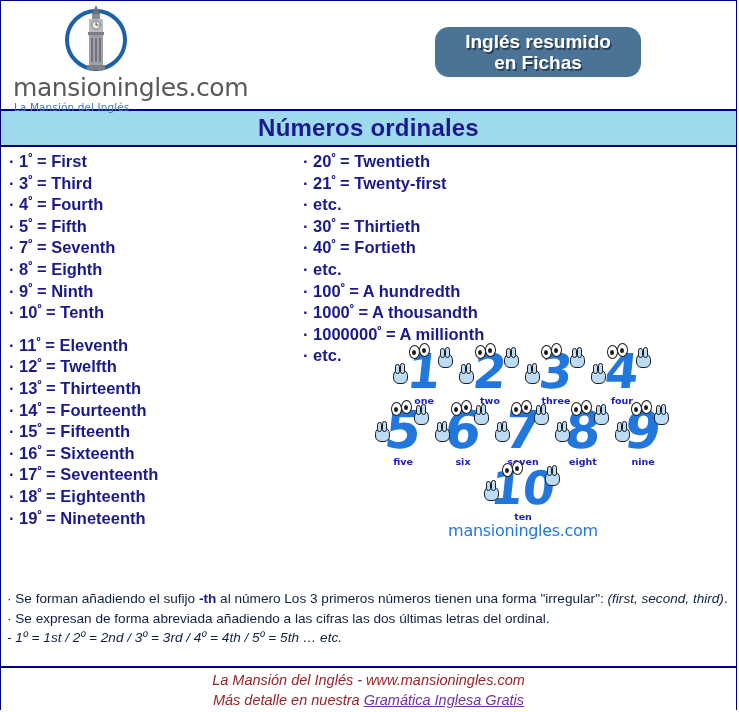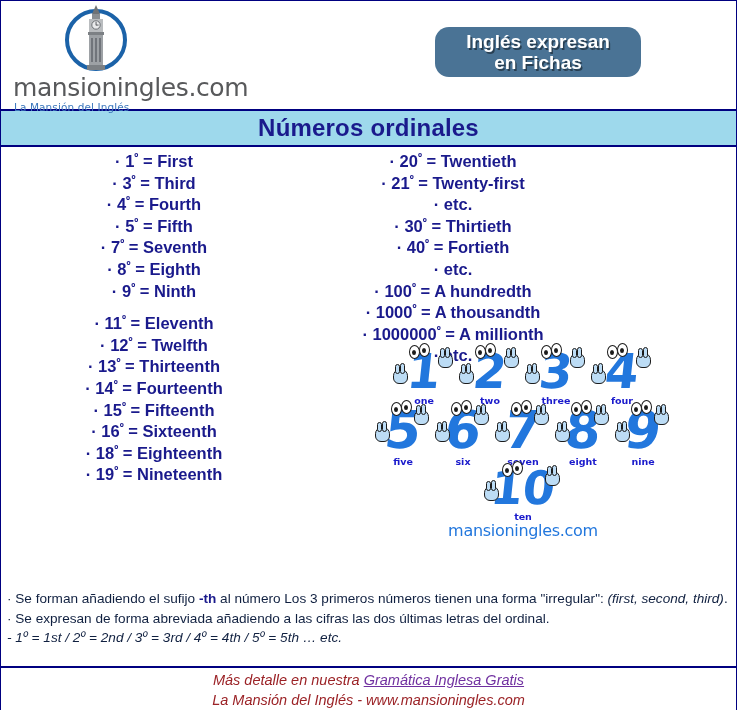--- a/index.html
+++ b/index.html
@@ -49,21 +49,20 @@
   }
 
   
   .content{position:relative;height:428px;}
   .col{position:absolute;top:4px;}
   .col-left{left:8px;width:290px;}
   .col-right{left:302px;width:300px;}
   .row{
     color:#1a1a8c;font-size:16.5px;font-weight:bold;line-height:21.6px;
     white-space:nowrap;
-    text-align:center;
   }
   .bullet{font-weight:bold;}
   .gap{height:11px;}
   sup.ord{font-size:11px;vertical-align:super;line-height:0;}
 
   
   .illus{position:absolute;left:372px;top:200px;width:300px;height:220px;}
   .num-row{display:flex;justify-content:center;align-items:flex-end;}
   .figure{position:relative;text-align:center;}
   .glyph{
@@ -144,46 +143,48 @@
           <rect x="18" y="33" width="2" height="24" fill="#70747a"></rect>
           <rect x="6" y="60" width="18" height="5" fill="#7c8084"></rect>
         </svg>
       </div>
       <div class="logo-word">mansioningles.com</div>
       <div class="logo-sub">La Mansión del Inglés</div>
     </div>
 
     <div class="badge">
       <div class="badge-txt">
-        <span>Inglés expresan</span><br>
+        <span>Inglés resumido</span><br>
         <span>en Fichas</span>
       </div>
     </div>
   </div>
 
   <div class="titleband">
     <h1>Números ordinales</h1>
   </div>
 
   <div class="content">
     <div class="col col-left">
         <div class="row"><span class="bullet">· </span><span>1</span><sup class="ord">º</sup><span> = </span><span>First</span></div>
         <div class="row"><span class="bullet">· </span><span>3</span><sup class="ord">º</sup><span> = </span><span>Third</span></div>
         <div class="row"><span class="bullet">· </span><span>4</span><sup class="ord">º</sup><span> = </span><span>Fourth</span></div>
         <div class="row"><span class="bullet">· </span><span>5</span><sup class="ord">º</sup><span> = </span><span>Fifth</span></div>
         <div class="row"><span class="bullet">· </span><span>7</span><sup class="ord">º</sup><span> = </span><span>Seventh</span></div>
         <div class="row"><span class="bullet">· </span><span>8</span><sup class="ord">º</sup><span> = </span><span>Eighth</span></div>
         <div class="row"><span class="bullet">· </span><span>9</span><sup class="ord">º</sup><span> = </span><span>Ninth</span></div>
+        <div class="row"><span class="bullet">· </span><span>10</span><sup class="ord">º</sup><span> = </span><span>Tenth</span></div>
         <div class="gap"></div>
         <div class="row"><span class="bullet">· </span><span>11</span><sup class="ord">º</sup><span> = </span><span>Eleventh</span></div>
         <div class="row"><span class="bullet">· </span><span>12</span><sup class="ord">º</sup><span> = </span><span>Twelfth</span></div>
         <div class="row"><span class="bullet">· </span><span>13</span><sup class="ord">º</sup><span> = </span><span>Thirteenth</span></div>
         <div class="row"><span class="bullet">· </span><span>14</span><sup class="ord">º</sup><span> = </span><span>Fourteenth</span></div>
         <div class="row"><span class="bullet">· </span><span>15</span><sup class="ord">º</sup><span> = </span><span>Fifteenth</span></div>
         <div class="row"><span class="bullet">· </span><span>16</span><sup class="ord">º</sup><span> = </span><span>Sixteenth</span></div>
+        <div class="row"><span class="bullet">· </span><span>17</span><sup class="ord">º</sup><span> = </span><span>Seventeenth</span></div>
         <div class="row"><span class="bullet">· </span><span>18</span><sup class="ord">º</sup><span> = </span><span>Eighteenth</span></div>
         <div class="row"><span class="bullet">· </span><span>19</span><sup class="ord">º</sup><span> = </span><span>Nineteenth</span></div>
       </div>
     <div class="col col-right">
         <div class="row"><span class="bullet">· </span><span>20</span><sup class="ord">º</sup><span> = </span><span>Twentieth</span></div>
         <div class="row"><span class="bullet">· </span><span>21</span><sup class="ord">º</sup><span> = </span><span>Twenty-first</span></div>
         <div class="row"><span class="bullet">· </span><span>etc.</span></div>
         <div class="row"><span class="bullet">· </span><span>30</span><sup class="ord">º</sup><span> = </span><span>Thirtieth</span></div>
         <div class="row"><span class="bullet">· </span><span>40</span><sup class="ord">º</sup><span> = </span><span>Fortieth</span></div>
         <div class="row"><span class="bullet">· </span><span>etc.</span></div>
@@ -308,19 +309,19 @@
 
   <div class="notes">
     <div>
       <span>· Se forman añadiendo el sufijo </span><span class="b">-th</span><span> al número Los 3 primeros números tienen una forma "irregular": </span><span class="i">(first, second, third)</span><span>.</span>
     </div>
     <div>· Se expresan de forma abreviada añadiendo a las cifras las dos últimas letras del ordinal.</div>
     <div class="line3">- 1º = 1st / 2º = 2nd / 3º = 3rd / 4º = 4th / 5º = 5th … etc.</div>
   </div>
 
   <div class="footer">
+    <div>La Mansión del Inglés - www.mansioningles.com</div>
     <div>
       <span>Más detalle en nuestra </span><a href="#">Gramática Inglesa Gratis</a>
     </div>
-    <div>La Mansión del Inglés - www.mansioningles.com</div>
   </div>
 
 </div>
 
 </body></html>

